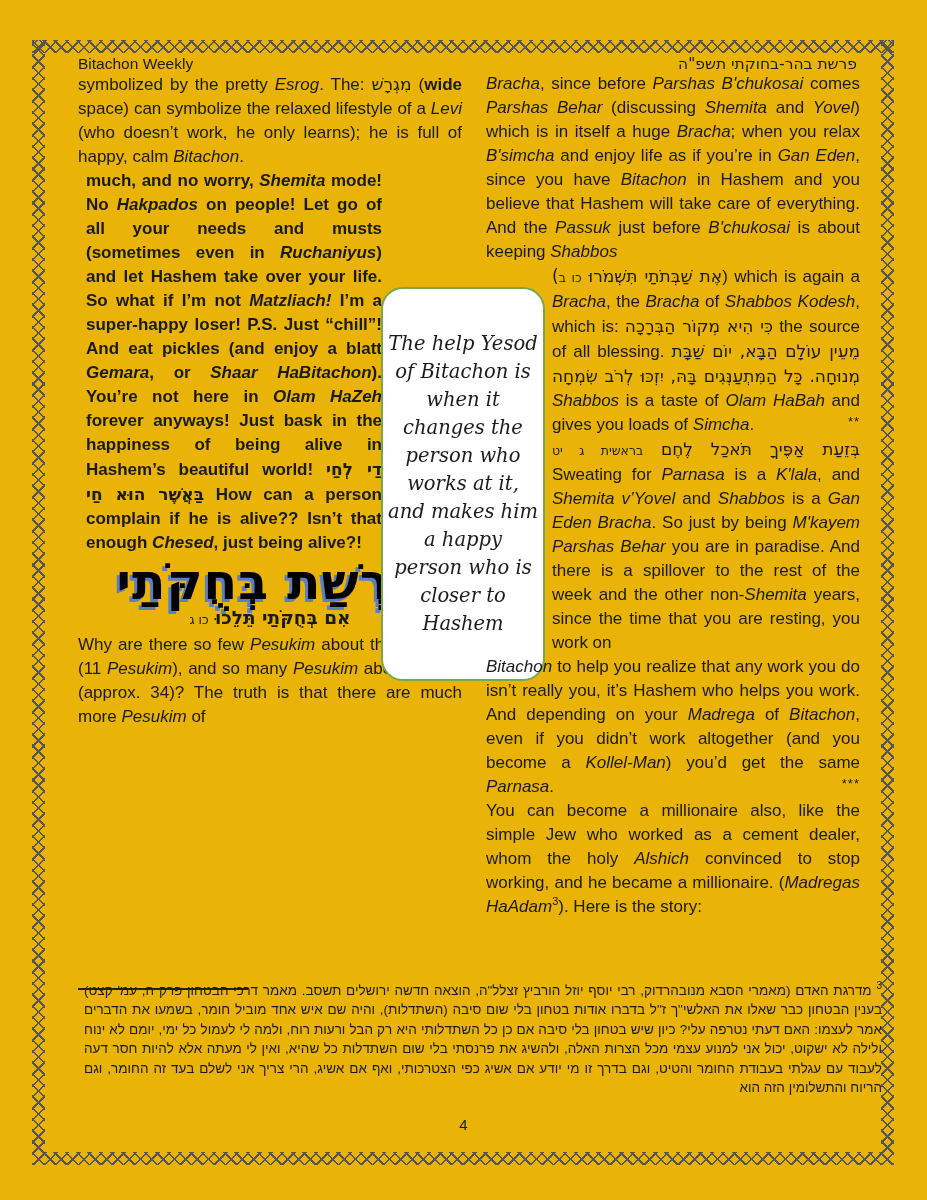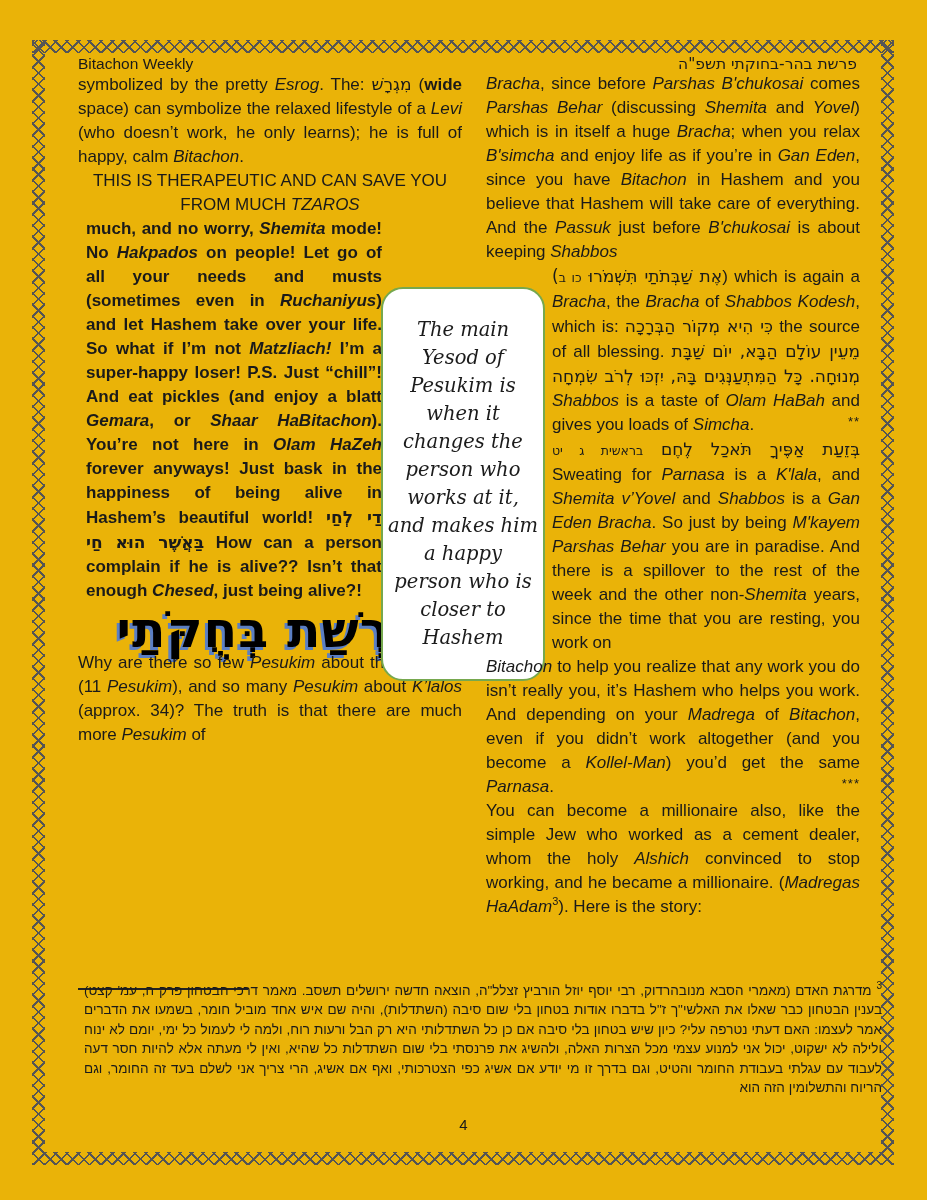--- a/index.html
+++ b/index.html
@@ -98,28 +98,28 @@
   <div class="border-strip b-top"></div>
   <div class="border-strip b-bottom"></div>
   <div class="border-strip b-left"></div>
   <div class="border-strip b-right"></div>
 
   <div class="header-left">Bitachon Weekly</div>
   <div class="header-right">פרשת בהר-בחוקתי תשפ"ה</div>
 
   <div class="col col-left">
     <p><span>symbolized by the pretty </span><span class="f-i">Esrog</span><span>. The: </span><span class="f-h">מִגְרָשׁ</span><span> (</span><span class="f-b">wide</span><span> space) can symbolize the relaxed lifestyle of a </span><span class="f-i">Levi</span><span> (who doesn’t work, he only learns); he is full of happy, calm </span><span class="f-i">Bitachon</span><span>.</span></p>
-    <p class="center"><span>THIS IS THERAPEUTIC AND CAN SAVE YOU FROM MUCH </span><span class="f-i">TZAROS</span></p>
     <p class="narrow-left"><span class="f-b">much, and no worry, </span><span class="f-b f-i">Shemita</span><span class="f-b"> mode! No </span><span class="f-b f-i">Hakpados</span><span class="f-b"> on people! Let go of all your needs and musts (sometimes even in </span><span class="f-b f-i">Ruchaniyus</span><span class="f-b">) and let Hashem take over your life. So what if I’m not </span><span class="f-b f-i">Matzliach!</span><span class="f-b"> I’m a super-happy loser! P.S. Just “chill”! And eat pickles (and enjoy a blatt </span><span class="f-b f-i">Gemara</span><span class="f-b">, or </span><span class="f-b f-i">Shaar HaBitachon</span><span class="f-b">). You’re not here in </span><span class="f-b f-i">Olam HaZeh</span><span class="f-b"> forever anyways! Just bask in the happiness of being alive in Hashem’s beautiful world! </span><span class="f-b f-h">דַי לְחַי בַּאֲשֶׁר הוּא חַי</span><span class="f-b"> How can a person complain if he is alive?? Isn’t that enough </span><span class="f-b f-i">Chesed</span><span class="f-b">, just being alive?!</span></p>
     <div class="parsha-title">פַּרְשַׁת בְּחֻקֹּתַי</div>
+    <div class="subtitle"><span class="f-b f-h">אִם בְּחֻקֹּתַי תֵּלֵכוּ </span><span class="f-h f-s">כו ג</span></div>
     <p><span>Why are there so few </span><span class="f-i">Pesukim</span><span> about the </span><span class="f-i">Brachos</span><span> (11 </span><span class="f-i">Pesukim</span><span>), and so many </span><span class="f-i">Pesukim</span><span> about </span><span class="f-i">K’lalos</span><span> (approx. 34)? The truth is that there are much more </span><span class="f-i">Pesukim</span><span> of</span></p>
   </div>
 
   <div class="callout">
-    <div>The main Yesod of Pesukim is when it changes the person who works at it, and makes him a happy person who is closer to Hashem</div>
+    <div>The help Yesod of Bitachon is when it changes the person who works at it, and makes him a happy person who is closer to Hashem</div>
   </div>
 
   <div class="col col-right">
     <p><span class="f-i">Bracha</span><span>, since before </span><span class="f-i">Parshas B'chukosai</span><span> comes </span><span class="f-i">Parshas Behar</span><span> (discussing </span><span class="f-i">Shemita</span><span> and </span><span class="f-i">Yovel</span><span>) which is in itself a huge </span><span class="f-i">Bracha</span><span>; when you relax </span><span class="f-i">B'simcha</span><span> and enjoy life as if you’re in </span><span class="f-i">Gan Eden</span><span>, since you have </span><span class="f-i">Bitachon</span><span> in Hashem and you believe that Hashem will take care of everything. And the </span><span class="f-i">Passuk</span><span> just before </span><span class="f-i">B'chukosai</span><span> is about keeping </span><span class="f-i">Shabbos</span></p>
     <div class="rel narrow-right">
       <p><span class="f-h">(אֶת שַׁבְּתֹתַי תִּשְׁמֹרוּ </span><span class="f-h f-s">כו ב</span><span>) which is again a </span><span class="f-i">Bracha</span><span>, the </span><span class="f-i">Bracha</span><span> of </span><span class="f-i">Shabbos Kodesh</span><span>, which is: </span><span class="f-h">כִּי הִיא מְקוֹר הַבְּרָכָה</span><span> the source of all blessing. </span><span class="f-h">מֵעֵין עוֹלָם הַבָּא, יוֹם שַׁבָּת מְנוּחָה. כָּל הַמִּתְעַנְּגִים בָּהּ, יִזְכּוּ לְרֹב שִׂמְחָה</span><span> </span><span class="f-i">Shabbos</span><span> is a taste of </span><span class="f-i">Olam HaBah</span><span> and gives you loads of </span><span class="f-i">Simcha</span><span>.</span></p>
       <span class="marker">**</span>
     </div>
     <p class="narrow-right"><span class="f-h">בְּזֵעַת אַפֶּיךָ תֹּאכַל לֶחֶם </span><span class="f-h f-s">בראשית ג יט</span><span> Sweating for </span><span class="f-i">Parnasa</span><span> is a </span><span class="f-i">K'lala</span><span>, and </span><span class="f-i">Shemita v’Yovel</span><span> and </span><span class="f-i">Shabbos</span><span> is a </span><span class="f-i">Gan Eden Bracha</span><span>. So just by being </span><span class="f-i">M'kayem Parshas Behar</span><span> you are in paradise. And there is a spillover to the rest of the week and the other non-</span><span class="f-i">Shemita</span><span> years, since the time that you are resting, you work on</span></p>
     <div class="rel">

